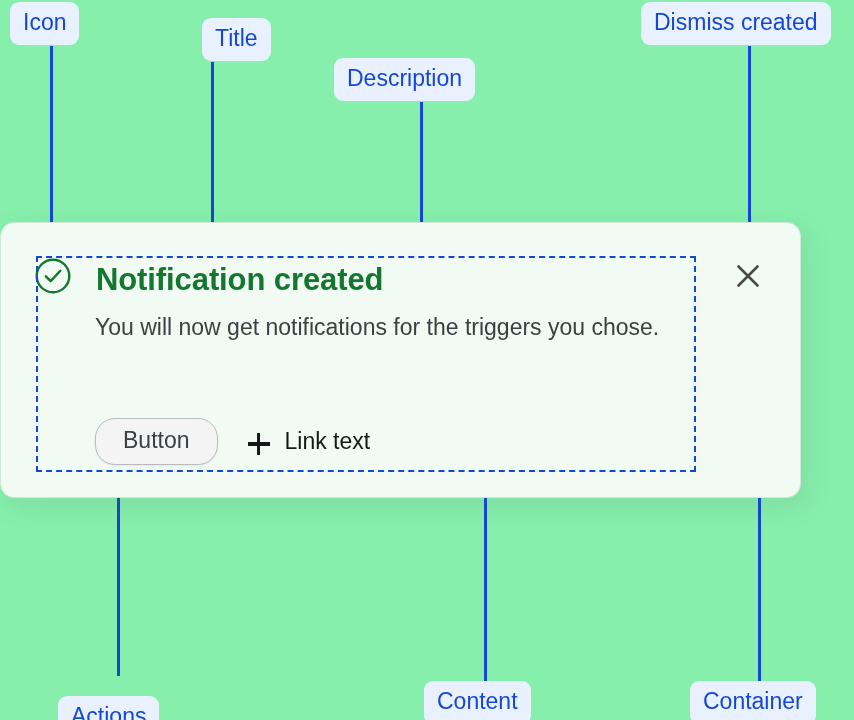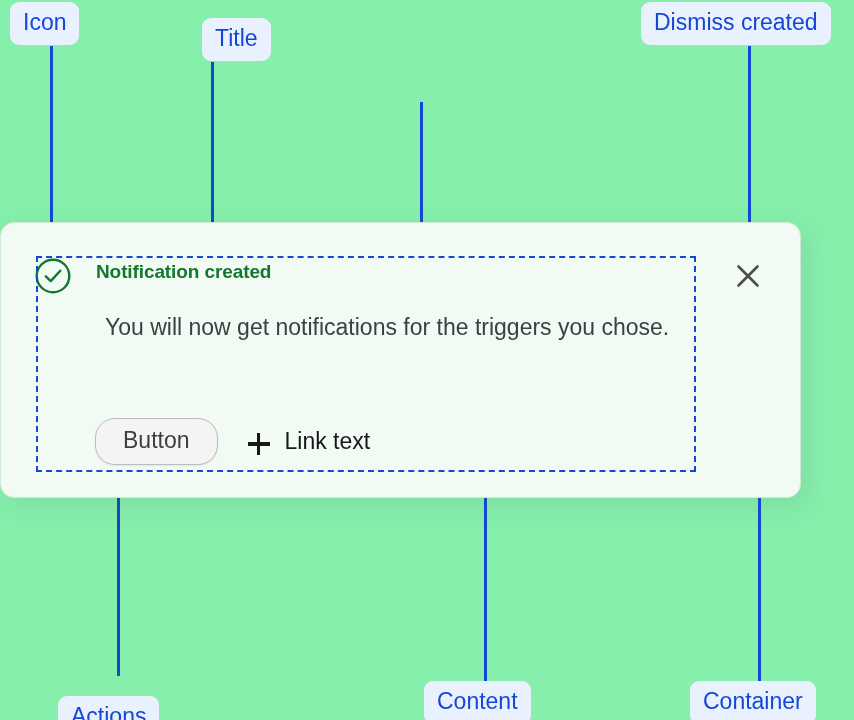--- a/index.html
+++ b/index.html
@@ -80,38 +80,37 @@
     top: 257px;
     width: 38px;
     height: 38px;
   }
 
   
   .notif-title {
     position: absolute;
     left: 96px;
     top: 261px;
-    font-size: 19px;
+    font-size: 31px;
     font-weight: bold;
     color: #13772f;
     line-height: 1.2;
     letter-spacing: -0.1px;
   }
 
   
   .notif-desc {
     position: absolute;
     left: 95px;
     top: 308px;
     width: 600px;
     font-size: 23px;
     font-weight: 400;
     color: #3c4043;
     line-height: 1.72;
-    margin-left: 10px;
   }
 
   
   .actions-row {
     position: absolute;
     left: 95px;
     top: 418px;
     display: flex;
     align-items: center;
     gap: 30px;
@@ -170,20 +169,21 @@
 </style>
 </head>
 <body>
 
 <div id="stage">
 
   <div class="callout" style="left:10px; top:2px;">Icon</div>
 
   <div class="callout" style="left:178px; top:18px;margin-left:24px;">Title</div>
 
+  <div class="callout" style="left:334px; top:58px;">Description</div>
 
   <div class="callout" style="left:641px; top:2px;">Dismiss created</div>
 
   <div class="callout" style="left:58px; top:696px;">Actions</div>
 
   <div class="callout" style="left:424px; top:681px;">Content</div>
 
   <div class="callout" style="left:690px; top:681px;">Container</div>
 
   <div class="leader" style="left:50px; top:46px;  height:204px;"></div>

